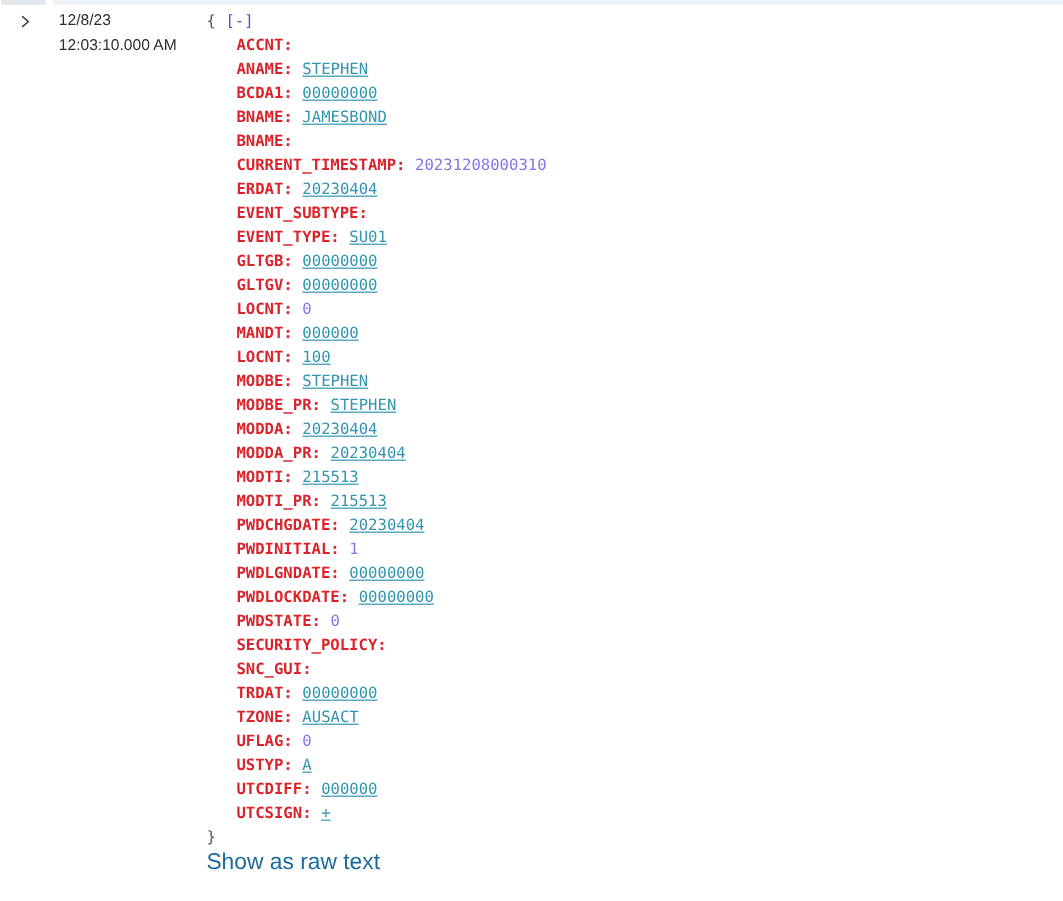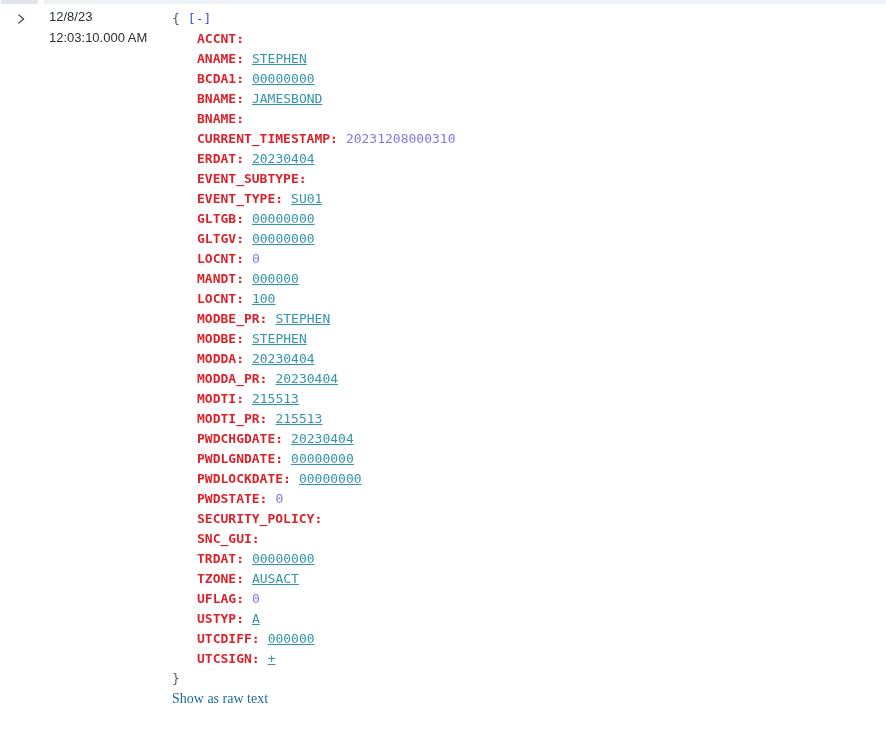--- a/index.html
+++ b/index.html
@@ -70,22 +70,22 @@
   }
   .json-value {
     margin-left: 8px;
     cursor: pointer;
   }
   .json-value.str { color: var(--string-teal, #3295ae); text-decoration: underline; }
   .json-value.num { color: var(--number-purple, #8277e8); }
   .raw-link {
     display: block;
     height: 20px;
-    font-family: Liberation Serif, serif;
-    font-size: 14px;
+    font-family: Liberation Sans, sans-serif;
+    font-size: 19px;
     line-height: 20px;
     color: var(--link-blue, #1c6b9c);
     text-decoration: none;
     cursor: pointer;
     width: -moz-fit-content;
     width: fit-content;
   }
 </style>
 </head>
 <body>
@@ -117,27 +117,28 @@
         <div class="json-field"><span class="json-key">BNAME:</span><span class="json-value str"></span></div>
         <div class="json-field"><span class="json-key">CURRENT_TIMESTAMP:</span><span class="json-value num">20231208000310</span></div>
         <div class="json-field"><span class="json-key">ERDAT:</span><span class="json-value str">20230404</span></div>
         <div class="json-field"><span class="json-key">EVENT_SUBTYPE:</span><span class="json-value str"></span></div>
         <div class="json-field"><span class="json-key">EVENT_TYPE:</span><span class="json-value str">SU01</span></div>
         <div class="json-field"><span class="json-key">GLTGB:</span><span class="json-value str">00000000</span></div>
         <div class="json-field"><span class="json-key">GLTGV:</span><span class="json-value str">00000000</span></div>
         <div class="json-field"><span class="json-key">LOCNT:</span><span class="json-value num">0</span></div>
         <div class="json-field"><span class="json-key">MANDT:</span><span class="json-value str">000000</span></div>
         <div class="json-field"><span class="json-key">LOCNT:</span><span class="json-value str">100</span></div>
+        <div class="json-field"><span class="json-key">MODBE:</span><span class="json-value str">STEPHEN</span></div>
         <div class="json-field"><span class="json-key">MODBE_PR:</span><span class="json-value str">STEPHEN</span></div>
-        <div class="json-field"><span class="json-key">MODBE:</span><span class="json-value str">STEPHEN</span></div>
         <div class="json-field"><span class="json-key">MODDA:</span><span class="json-value str">20230404</span></div>
         <div class="json-field"><span class="json-key">MODDA_PR:</span><span class="json-value str">20230404</span></div>
         <div class="json-field"><span class="json-key">MODTI:</span><span class="json-value str">215513</span></div>
         <div class="json-field"><span class="json-key">MODTI_PR:</span><span class="json-value str">215513</span></div>
         <div class="json-field"><span class="json-key">PWDCHGDATE:</span><span class="json-value str">20230404</span></div>
+        <div class="json-field"><span class="json-key">PWDINITIAL:</span><span class="json-value num">1</span></div>
         <div class="json-field"><span class="json-key">PWDLGNDATE:</span><span class="json-value str">00000000</span></div>
         <div class="json-field"><span class="json-key">PWDLOCKDATE:</span><span class="json-value str">00000000</span></div>
         <div class="json-field"><span class="json-key">PWDSTATE:</span><span class="json-value num">0</span></div>
         <div class="json-field"><span class="json-key">SECURITY_POLICY:</span><span class="json-value str"></span></div>
         <div class="json-field"><span class="json-key">SNC_GUI:</span><span class="json-value str"></span></div>
         <div class="json-field"><span class="json-key">TRDAT:</span><span class="json-value str">00000000</span></div>
         <div class="json-field"><span class="json-key">TZONE:</span><span class="json-value str">AUSACT</span></div>
         <div class="json-field"><span class="json-key">UFLAG:</span><span class="json-value num">0</span></div>
         <div class="json-field"><span class="json-key">USTYP:</span><span class="json-value str">A</span></div>
         <div class="json-field"><span class="json-key">UTCDIFF:</span><span class="json-value str">000000</span></div>

